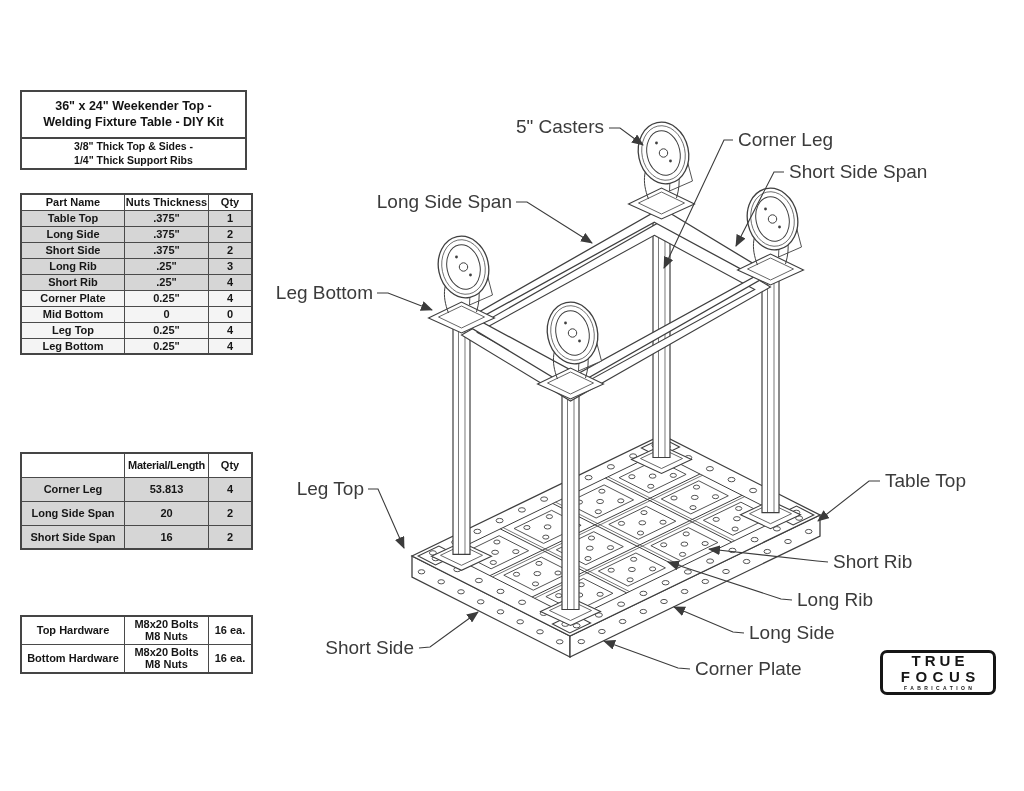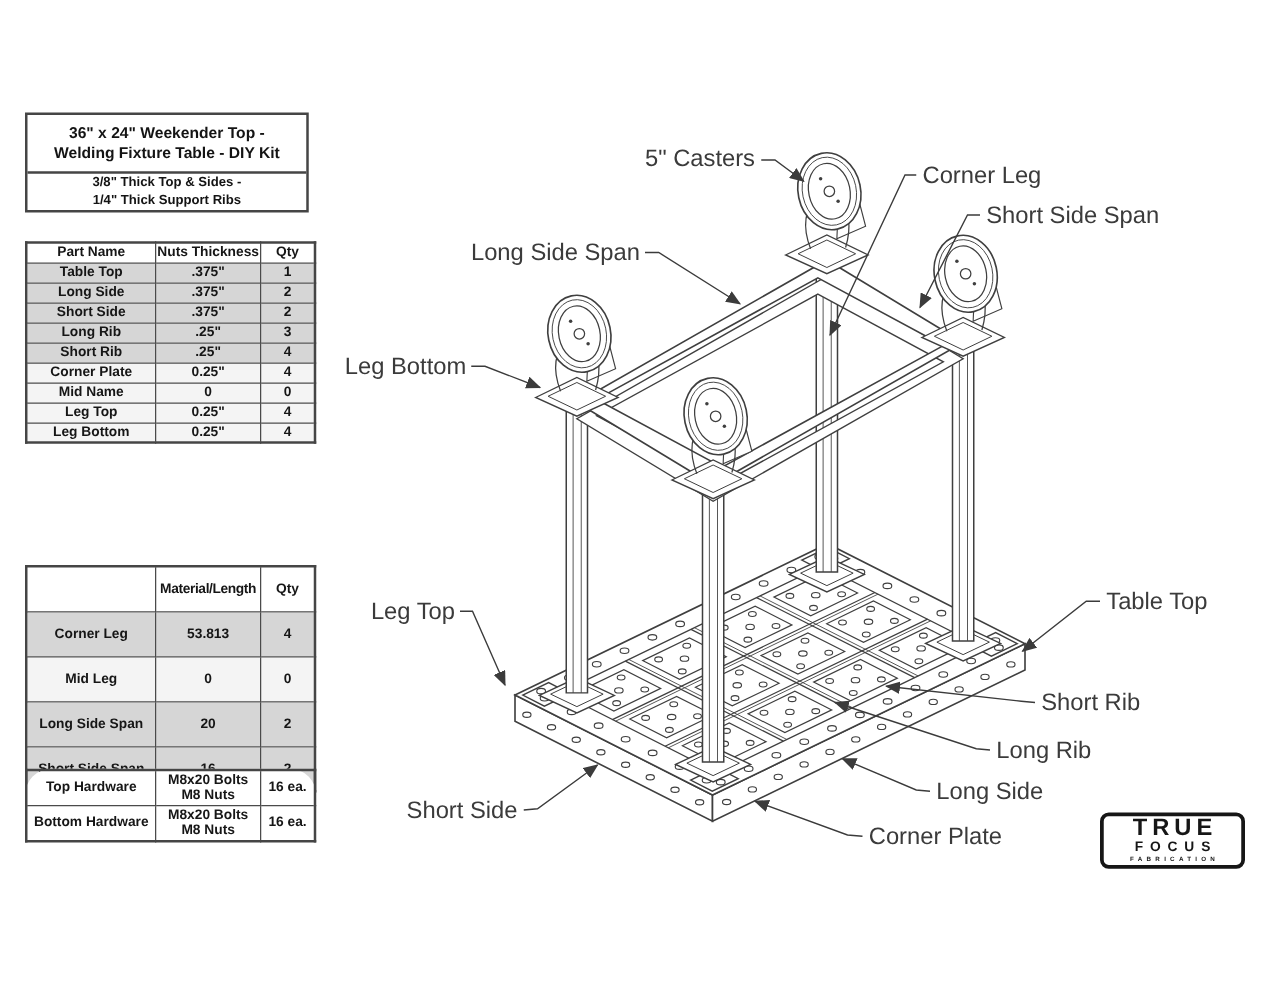--- a/index.html
+++ b/index.html
@@ -13,39 +13,39 @@
            font-weight:bold;color:#141414;white-space:pre-line;}
   .tb-main{height:45px;font-size:12.5px;line-height:1.22;border-bottom:2px solid #454545;}
   .tb-sub{height:29px;font-size:10.5px;line-height:1.25;}
 
   table.tbl{position:absolute;left:20px;width:227px;border-collapse:collapse;
             table-layout:fixed;background:#fff;border:2px solid #454545;}
   .tbl td,.tbl th{border:1px solid #4a4a4a;text-align:center;vertical-align:middle;
             padding:0;font-weight:bold;color:#161616;font-size:11px;overflow:hidden;}
   .c1{width:102px;} .c2{width:83px;} .c3{width:42px;}
   #parts-table{top:193px;}  #parts-table tr{height:16px;margin-top:24px;}
-  #lengths-table{top:452px;} #lengths-table tr{height:36px;}
+  #lengths-table{top:452px;} #lengths-table tr{height:24px;}
   #hardware-table{top:615px;border-radius:21px;} #hardware-table tr{height:28.3px;}
   tr.shade td{background:#d6d6d6;}
   tr.lite td{background:#f4f4f4;}
   .ml{white-space:pre-line;font-size:9.8px;line-height:1.15;margin-left:16px;}
   .hdr2{font-size:10.3px;letter-spacing:-0.3px;}
 
   
   #diagram-svg{position:absolute;left:0;top:0;}
   .lbl{font-family:"Liberation Sans",sans-serif;font-size:19px;fill:#3b3b3b;}
   .leader{fill:none;stroke:#3b3b3b;stroke-width:1.1;}
 
   
   #logo{position:absolute;left:880px;top:650px;width:116px;height:45px;box-sizing:border-box;
         border:3px solid #161616;border-radius:7px;background:#fff;
         display:flex;flex-direction:column;align-items:center;justify-content:center;
         color:#161616;font-weight:bold;}
-  .logo1{font-size:19px;letter-spacing:4px;line-height:1;text-indent:4px;}
-  .logo2{font-size:11px;letter-spacing:5.5px;line-height:1.15;text-indent:5.5px;}
+  .logo1{font-size:15px;letter-spacing:4px;line-height:1;text-indent:4px;}
+  .logo2{font-size:15px;letter-spacing:5.5px;line-height:1.15;text-indent:5.5px;}
   .logo3{font-size:5px;letter-spacing:3.4px;line-height:1.3;text-indent:3.4px;}
 </style>
 </head>
 <body>
 
 <div id="screen">
 
   <div id="title-block" class="block">
     <div class="tb-cell tb-main">36" x 24" Weekender Top -
 Welding Fixture Table - DIY Kit</div>
@@ -84,21 +84,21 @@
       <td>Short Rib</td>
       <td>.25"</td>
       <td>4</td>
     </tr>
     <tr class="lite">
       <td>Corner Plate</td>
       <td>0.25"</td>
       <td>4</td>
     </tr>
     <tr class="lite">
-      <td>Mid Name</td>
+      <td>Mid Bottom</td>
       <td>0</td>
       <td>0</td>
     </tr>
     <tr class="lite">
       <td>Leg Top</td>
       <td>0.25"</td>
       <td>4</td>
     </tr>
     <tr class="lite">
       <td>Leg Bottom</td>
@@ -112,25 +112,20 @@
     <tbody>
         <tr>
       <th class="c1"></th>
       <th class="c2 hdr2">Material/Length</th>
       <th class="c3">Qty</th>
     </tr>
     <tr class="shade">
       <td>Corner Leg</td>
       <td>53.813</td>
       <td>4</td>
-    </tr>
-    <tr class="lite">
-      <td>Mid Leg</td>
-      <td>0</td>
-      <td>0</td>
     </tr>
     <tr class="shade">
       <td>Long Side Span</td>
       <td>20</td>
       <td>2</td>
     </tr>
     <tr class="shade">
       <td>Short Side Span</td>
       <td>16</td>
       <td>2</td>

